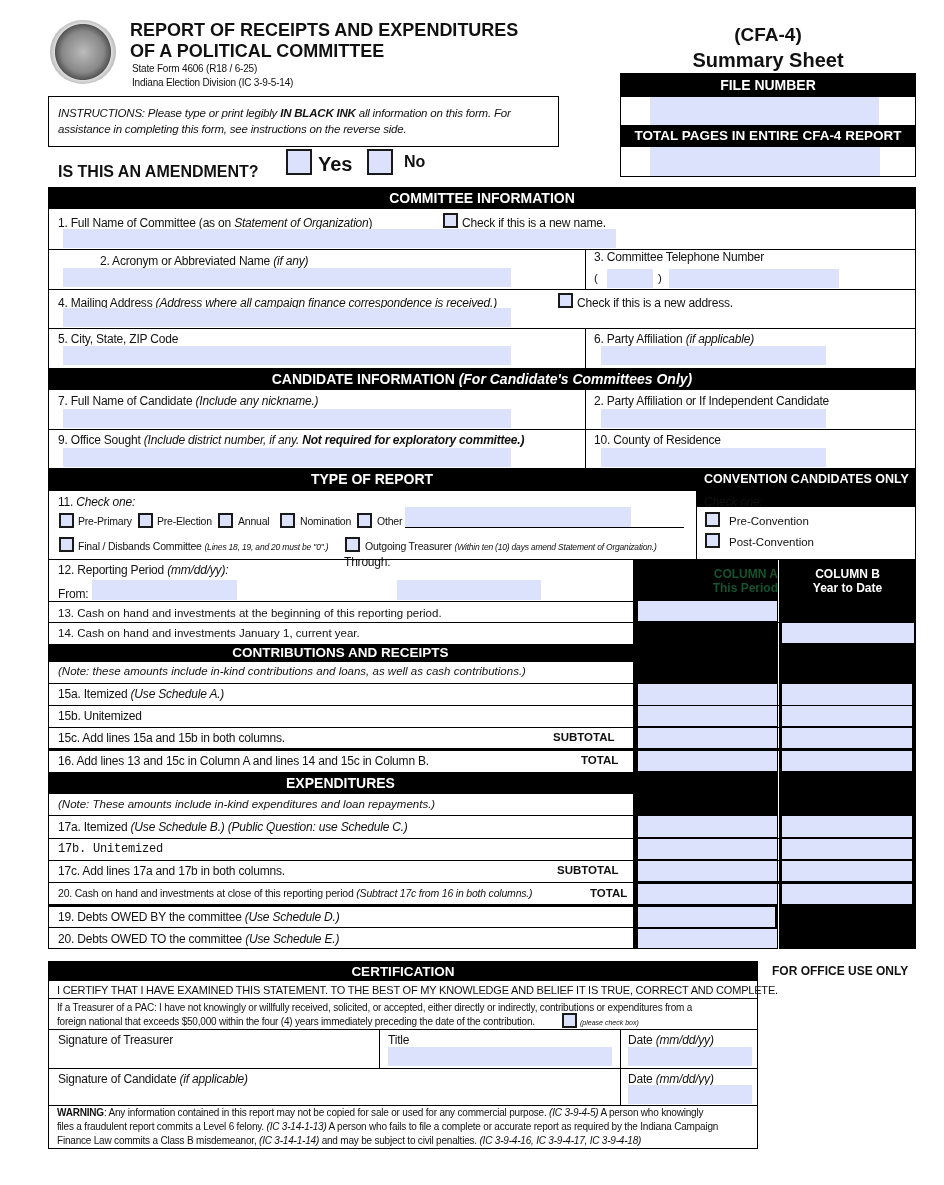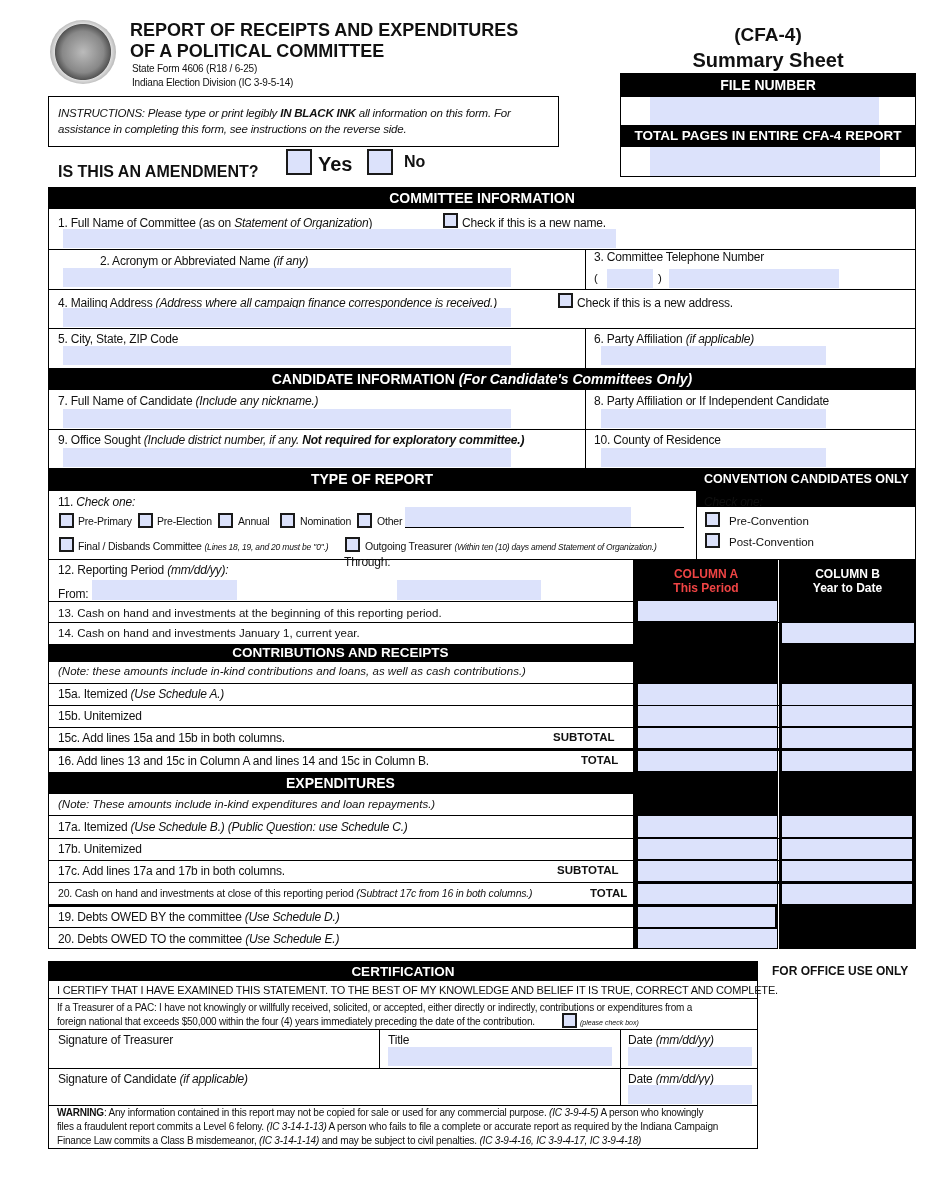--- a/index.html
+++ b/index.html
@@ -73,21 +73,21 @@
 <div class="lbl cond" style="left:58px;top:332px;">5. City, State, ZIP Code</div>
 <div class="abs fill" style="left:63px;top:346px;width:448px;height:19px;"></div>
 <div class="vline" style="left:585px;top:328px;height:40px;"></div>
 <div class="lbl cond" style="left:594px;top:332px;"><span>6. Party Affiliation </span><i>(if applicable)</i></div>
 <div class="abs fill" style="left:601px;top:346px;width:225px;height:19px;"></div>
 
 <div class="abs blk" style="left:48px;top:368px;width:868px;height:22px;line-height:22px;font-size:14px;"><span>CANDIDATE INFORMATION </span><i>(For Candidate's Committees Only)</i></div>
 <div class="lbl cond" style="left:58px;top:394px;"><span>7. Full Name of Candidate </span><i>(Include any nickname.)</i></div>
 <div class="abs fill" style="left:63px;top:409px;width:448px;height:19px;"></div>
 <div class="vline" style="left:585px;top:390px;height:78px;"></div>
-<div class="lbl cond" style="left:594px;top:394px;">8. Party Affiliation or If Independent Candidate</div>
+<div class="lbl cond" style="left:594px;top:394px;">2. Party Affiliation or If Independent Candidate</div>
 <div class="abs fill" style="left:601px;top:409px;width:225px;height:19px;"></div>
 <div class="hline" style="left:48px;top:429px;width:868px;"></div>
 
 <div class="lbl cond" style="left:58px;top:433px;"><span>9. Office Sought </span><i>(Include district number, if any. </i><b><i>Not required for exploratory committee.)</i></b></div>
 <div class="abs fill" style="left:63px;top:448px;width:448px;height:19px;"></div>
 <div class="lbl cond" style="left:594px;top:433px;">10. County of Residence</div>
 <div class="abs fill" style="left:601px;top:448px;width:225px;height:19px;"></div>
 
 <div class="abs blk" style="left:48px;top:468px;width:648px;height:23px;line-height:23px;font-size:14px;">TYPE OF REPORT</div>
 <div class="abs blk" style="left:697px;top:468px;width:219px;height:39px;line-height:23px;font-size:12.5px;">CONVENTION CANDIDATES ONLY</div>
@@ -120,21 +120,21 @@
 <div class="hline" style="left:48px;top:559px;width:868px;"></div>
 
 <div class="lbl cond" style="left:58px;top:563px;"><span>12. Reporting Period </span><i>(mm/dd/yy):</i></div>
 <div class="lbl cond" style="left:58px;top:587px;">From:</div>
 <div class="abs fill" style="left:92px;top:580px;width:145px;height:20px;"></div>
 <div class="lbl cond" style="left:344px;top:555px;">Through:</div>
 <div class="abs fill" style="left:397px;top:580px;width:144px;height:20px;"></div>
 
 <div class="abs" style="left:633px;top:560px;width:283px;height:389px;background:#000;"></div>
 <div class="vline" style="left:778px;top:560px;height:389px;background:#fff;"></div>
-<div class="abs" style="left:634px;top:567px;width:144px;text-align:center;color:#ef4444;font-weight:bold;font-size:12px;line-height:14px;">
+<div class="abs" style="left:634px;top:567px;width:144px;text-align:right;color:#14532d;font-weight:bold;font-size:12px;line-height:14px;">
     <div>COLUMN A</div>
     <div>This Period</div>
   </div>
 <div class="abs" style="left:779px;top:567px;width:137px;text-align:center;color:#fff;font-weight:bold;font-size:12px;line-height:14px;">
     <div>COLUMN B</div>
     <div>Year to Date</div>
   </div>
 
 <div class="hline" style="left:48px;top:601px;width:585px;"></div>
 <div class="lbl" style="left:58px;top:607px;font-size:11.5px;">13. Cash on hand and investments at the beginning of this reporting period.</div>
@@ -170,21 +170,21 @@
 
 <div class="abs blk" style="left:48px;top:772px;width:585px;height:22px;line-height:22px;font-size:14px;">EXPENDITURES</div>
 <div class="lbl" style="left:58px;top:798px;font-style:italic;font-size:11.5px;">(Note: These amounts include in-kind expenditures and loan repayments.)</div>
 <div class="hline" style="left:48px;top:815px;width:585px;"></div>
 
 <div class="lbl cond" style="left:58px;top:820px;"><span>17a. Itemized </span><i>(Use Schedule B.) (Public Question: use Schedule C.)</i></div>
 <div class="abs fill" style="left:638px;top:816px;width:139px;height:21px;"></div>
 <div class="abs fill" style="left:782px;top:816px;width:130px;height:21px;"></div>
 <div class="hline" style="left:48px;top:838px;width:868px;"></div>
 
-<div class="lbl cond" style="left:58px;top:842px;">17b. Unitemized</div>
+<div class="lbl cond" style="left:58px;top:842px;font-family:Liberation Mono, monospace;">17b. Unitemized</div>
 <div class="abs fill" style="left:638px;top:839px;width:139px;height:20px;"></div>
 <div class="abs fill" style="left:782px;top:839px;width:130px;height:20px;"></div>
 <div class="hline" style="left:48px;top:860px;width:868px;"></div>
 
 <div class="lbl cond" style="left:58px;top:864px;">17c. Add lines 17a and 17b in both columns.</div>
 <div class="lbl" style="left:557px;top:864px;font-weight:bold;font-size:11.5px;">SUBTOTAL</div>
 <div class="abs fill" style="left:638px;top:861px;width:139px;height:20px;"></div>
 <div class="abs fill" style="left:782px;top:861px;width:130px;height:20px;"></div>
 <div class="abs" style="left:633px;top:881px;width:283px;height:3px;background:#000;"></div>
 <div class="hline" style="left:48px;top:882px;width:585px;"></div>

